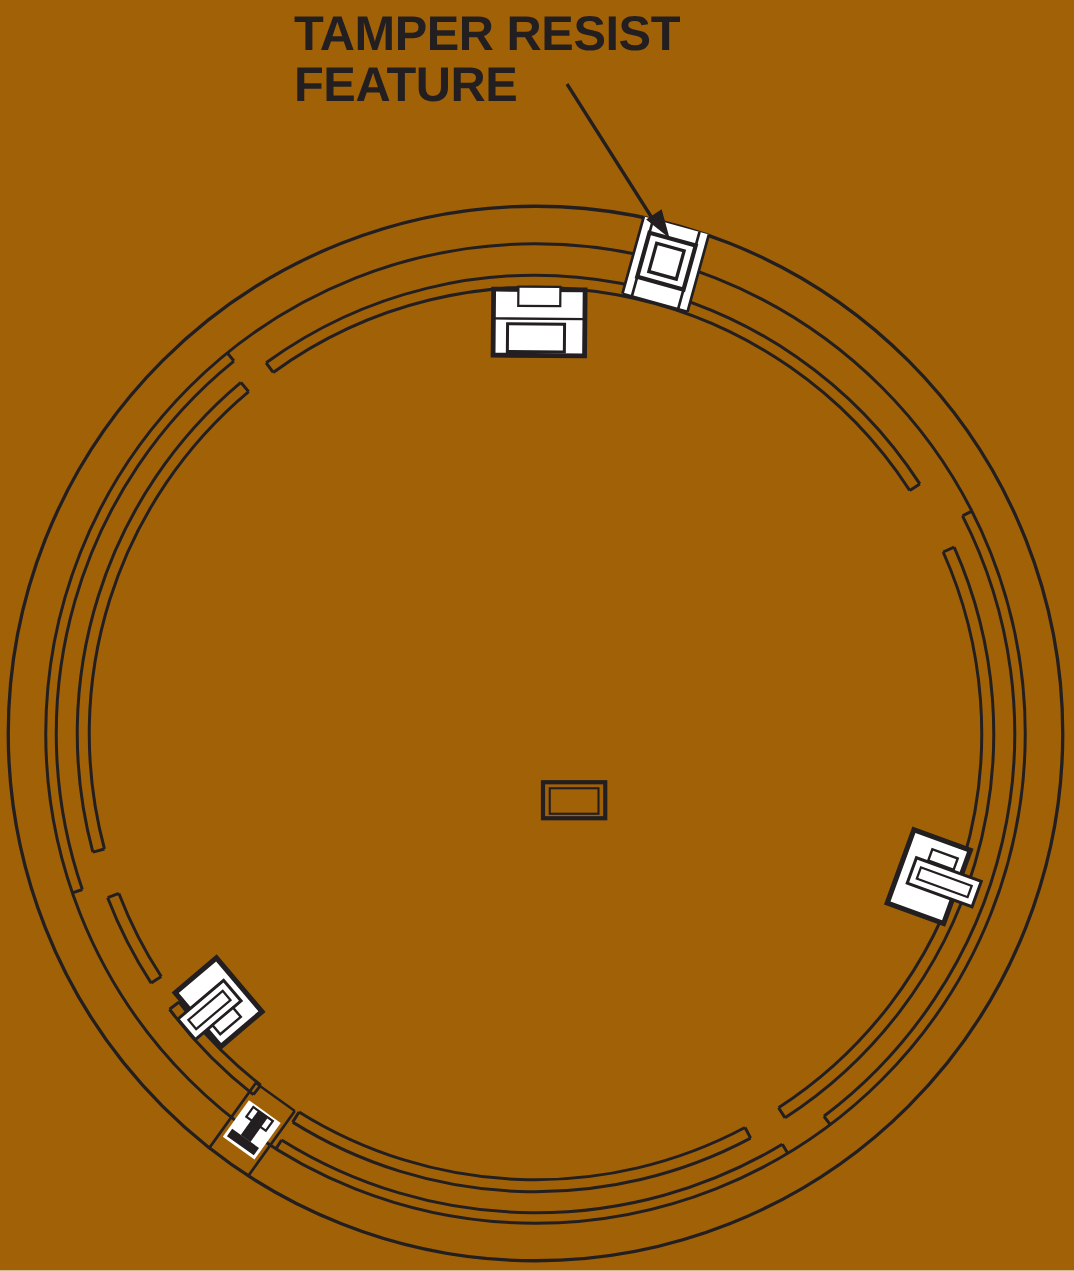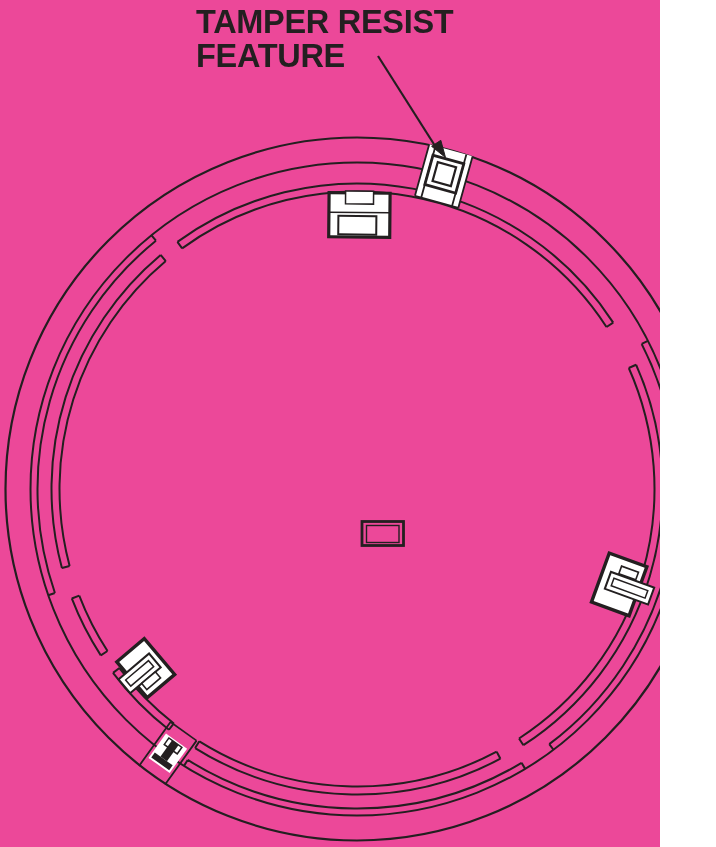--- a/index.html
+++ b/index.html
@@ -1,16 +1,16 @@
 <!DOCTYPE html>
 <html><head>
 <meta charset="utf-8">
 <style>
   html,body{margin:0;padding:0;background:#fff;}
-  .stage{position:relative;width:660px;height:847px;background:#ec4899;overflow:hidden;
+  .stage{position:relative;width:716px;height:847px;background:#a16207;overflow:hidden;
          font-family:"Liberation Sans",sans-serif;}
   svg{display:block;}
   .label-text{font-family:"Liberation Sans",sans-serif;font-weight:bold;
               font-size:32.5px;letter-spacing:-0.3px;}
 </style>
 </head>
 <body>
 
 <div class="stage">
   <svg id="diagram" width="716" height="847" viewBox="0 0 716 847">

